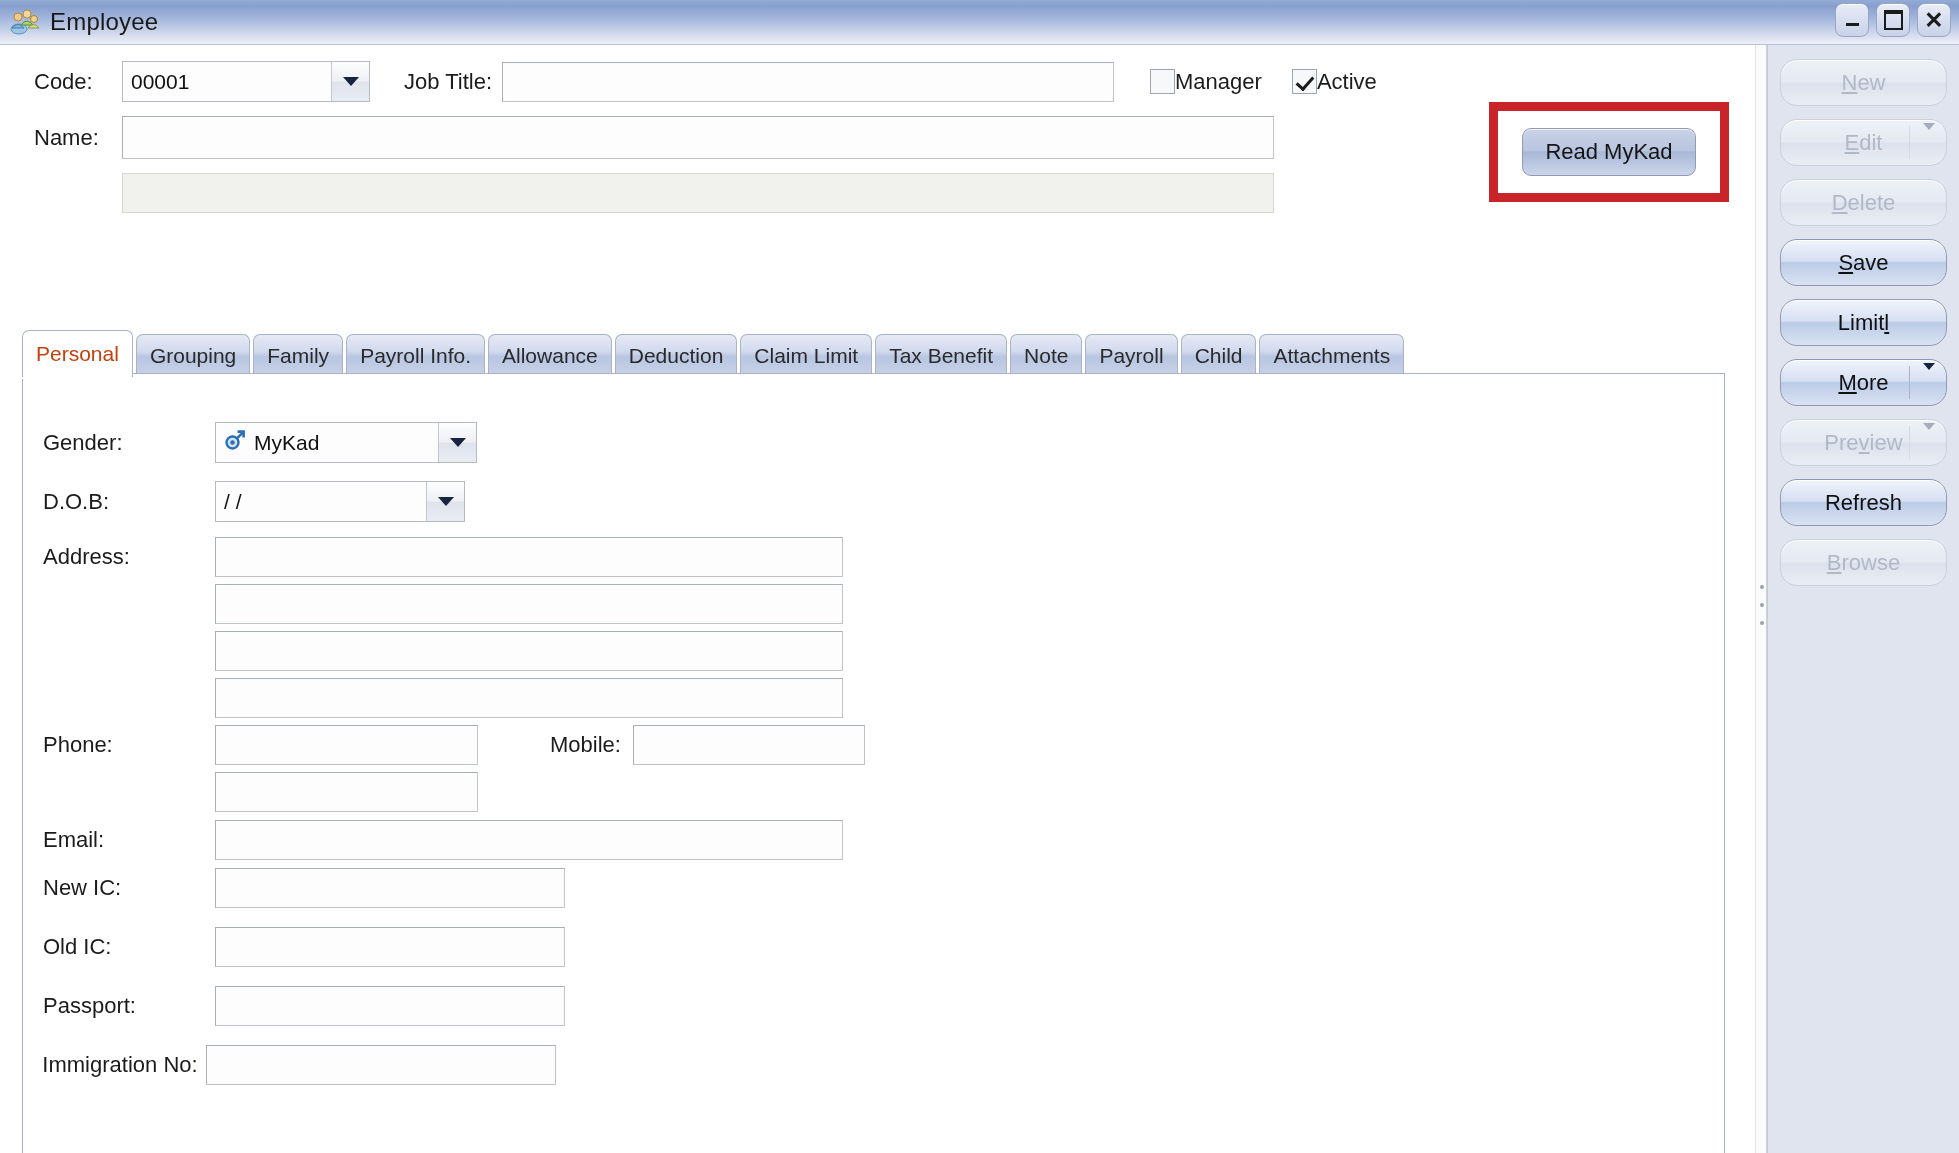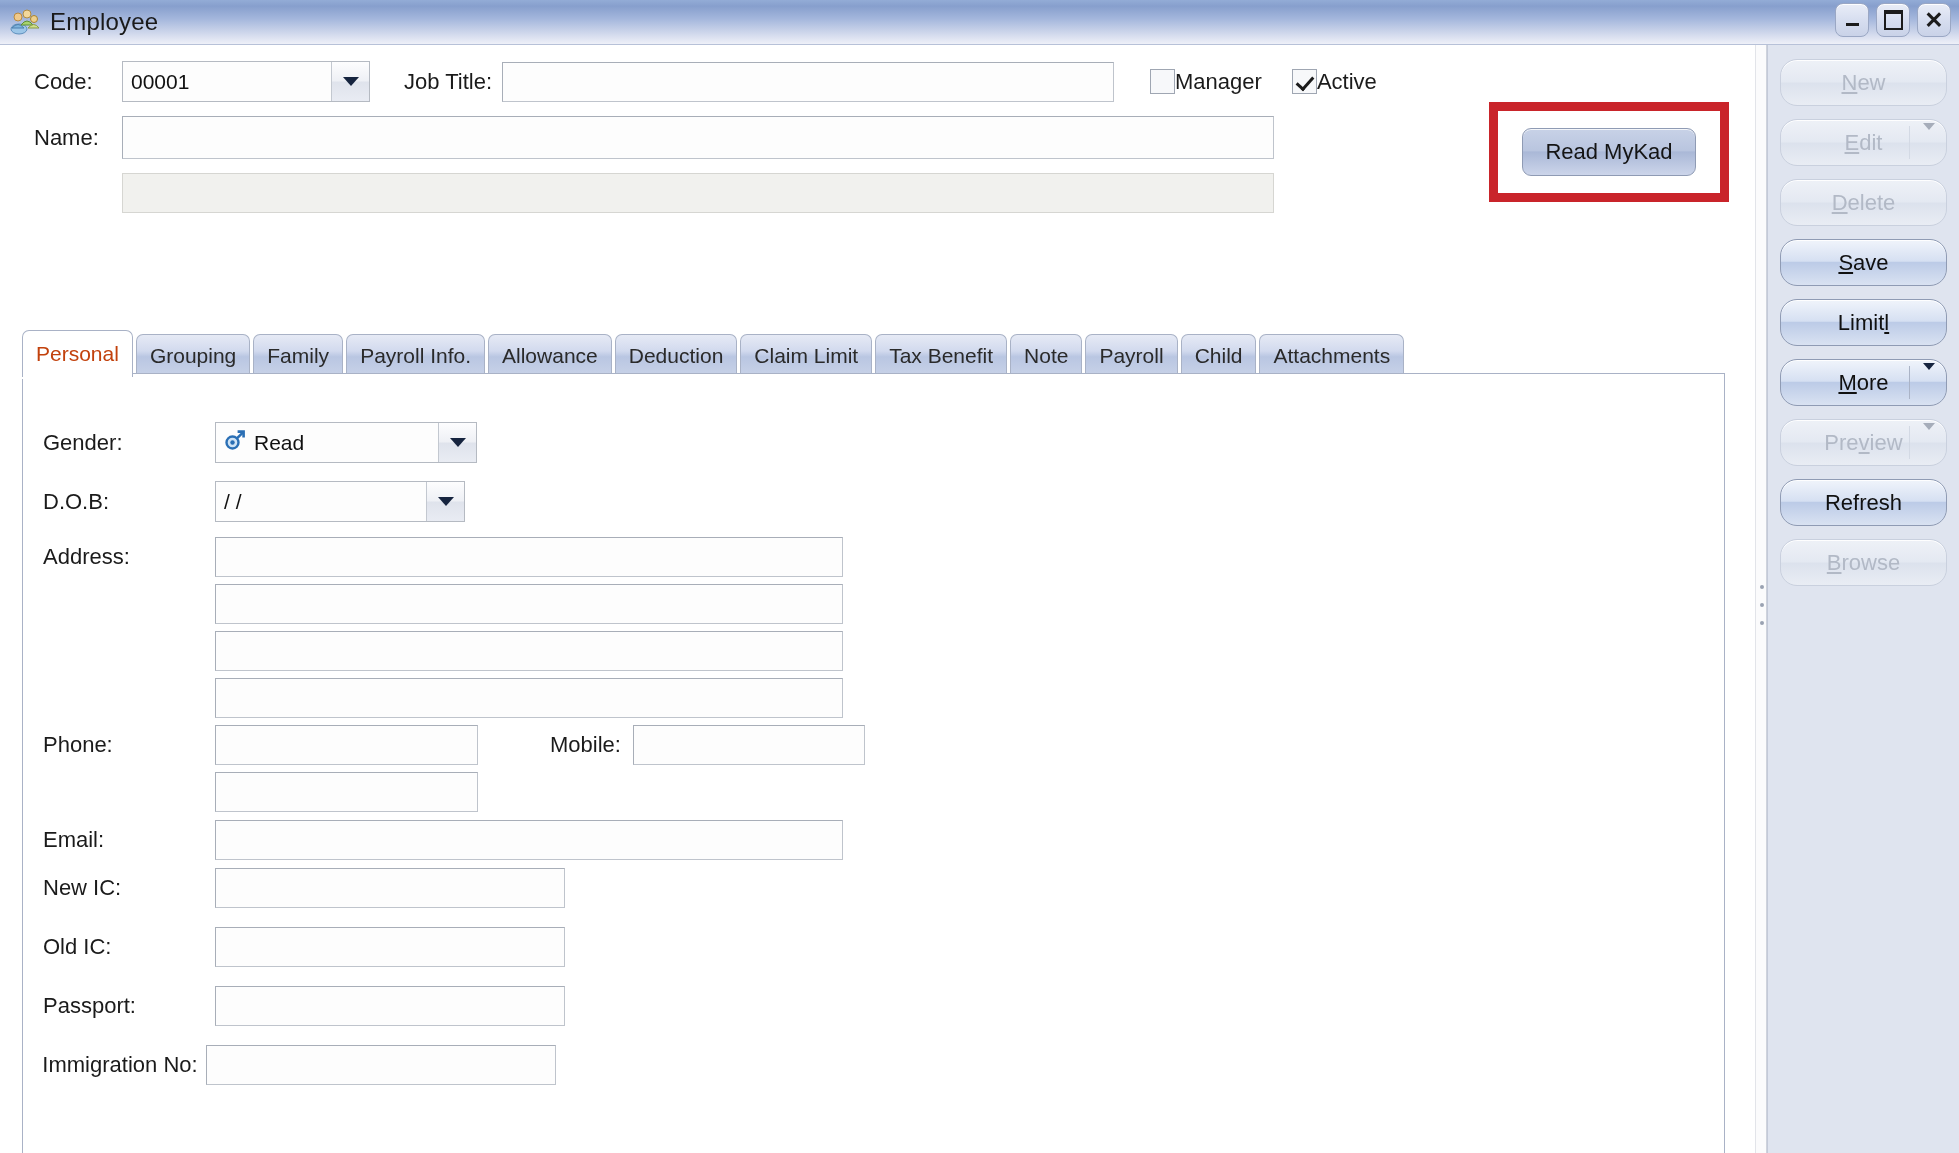--- a/index.html
+++ b/index.html
@@ -411,21 +411,21 @@
           <span class="combo" style="width:262px;">
             <span class="val">
               <span>
                 <svg width="22" height="22" viewBox="0 0 22 22">
                   <circle cx="8.5" cy="13.5" r="6" fill="#cfe3f5" stroke="#2a6fb5" stroke-width="2.4"></circle>
                   <circle cx="8.5" cy="13.5" r="2.2" fill="#2a6fb5"></circle>
                   <path d="M13.2 9.2 L19 3.4" stroke="#2a6fb5" stroke-width="2.6" fill="none"></path>
                   <path d="M13.6 2.6 H19.6 V8.6" stroke="#2a6fb5" stroke-width="2.6" fill="none"></path>
                 </svg>
               </span>
-              <span>Read</span>
+              <span>MyKad</span>
             </span>
             <span class="arrow">
                 <span class="caret-down"></span>
               </span>
           </span>
         </div>
 
         <div class="field-row" style="left:20px;top:107px;">
           <span class="flabel" style="width:172px;">D.O.B:</span>
           <span class="combo" style="width:250px;">

